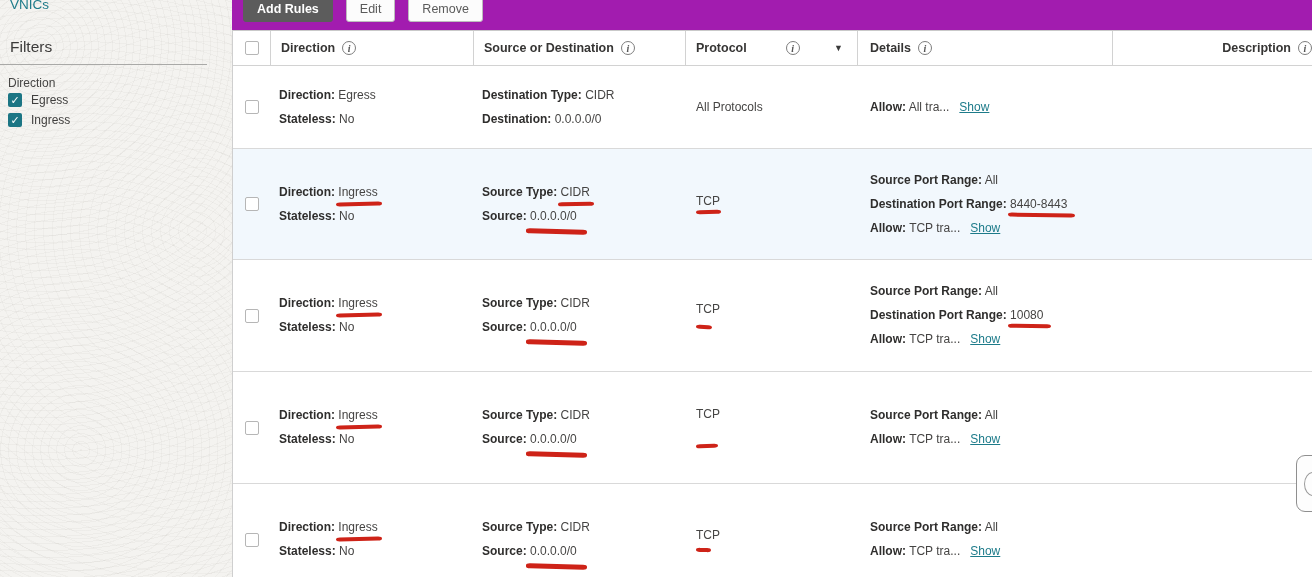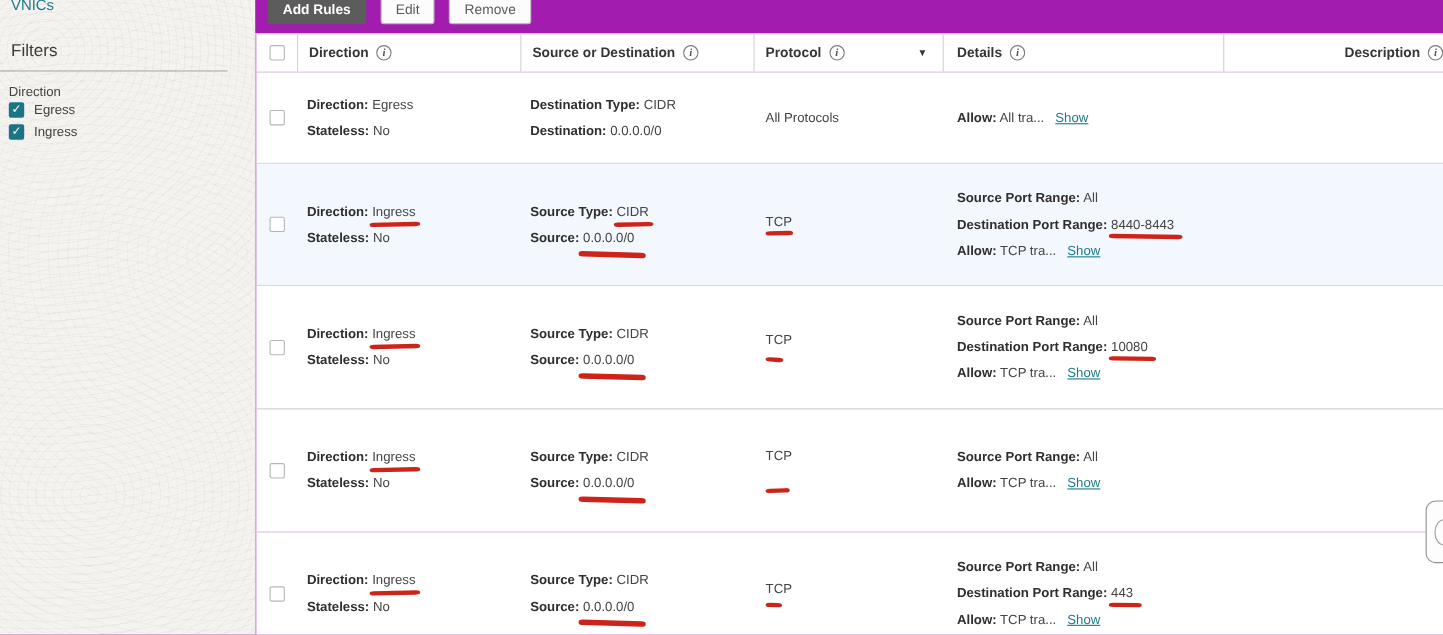--- a/index.html
+++ b/index.html
@@ -45,21 +45,21 @@
   .rules-table { position:absolute; left:0; top:30px; width:1080px; border-top:1px solid #c9c9c9; border-left:1px solid #cfcfcf; }
   .thead { display:flex; height:35px; border-bottom:1px solid #d2d2d2; background:#fff; }
   .th {
     display:flex; align-items:center; padding-left:10px; font-weight:700; font-size:12.5px;
     color:#363534; border-right:1px solid #d2d2d2; position:relative;
   }
   .th:last-child { border-right:none; }
   .col-cb   { width:38px; }
   .col-dir  { width:203px; }
   .col-src  { width:212px; }
-  .col-proto{ width:172px; }
+  .col-proto{ width:172px;gap:32px; }
   .col-det  { width:255px; padding-left:12px; }
   .col-desc { flex:1;justify-content:flex-end; }
   .th.col-cb { justify-content:center; padding-left:0; }
   .info-icon {
     display:inline-flex; align-items:center; justify-content:center;
     width:14px; height:14px; border:1px solid #7d7d7d; border-radius:50%;
     font:italic 700 10px "Liberation Serif", serif; color:#555; margin-left:7px; flex:none;
   }
   .sort-arrow { position:absolute; right:14px; top:13px; font-size:9px; color:#3a3a3a; line-height:1; }
   .body-checkbox { width:14px; height:14px; border:1px solid #b6b6b6; border-radius:2px; background:#fff; cursor:pointer; flex:none; }
@@ -253,21 +253,20 @@
             <div class="cell c-src col-src">
               <p><b>Source Type:</b> <span class="val">CIDR</span></p>
               <p><b>Source:</b> <span class="val redline low">0.0.0.0/0</span></p>
             </div>
             <div class="cell c-proto col-proto">
               <span class="val">TCP</span>
               <div class="tcp-dash"></div>
             </div>
             <div class="cell c-det col-det">
               <p><b>Source Port Range:</b> <span class="val">All</span></p>
-              <p><b>Destination Port Range:</b> <span class="val redline port">443</span></p>
               <p><b>Allow:</b> <span class="val">TCP tra...</span><a class="show-link">Show</a></p>
             </div>
             <div class="cell c-desc col-desc"></div>
           </div>
         </div>
     </div>
   </div>
 
   <div class="right-widget">
     <span class="glyph"></span>

